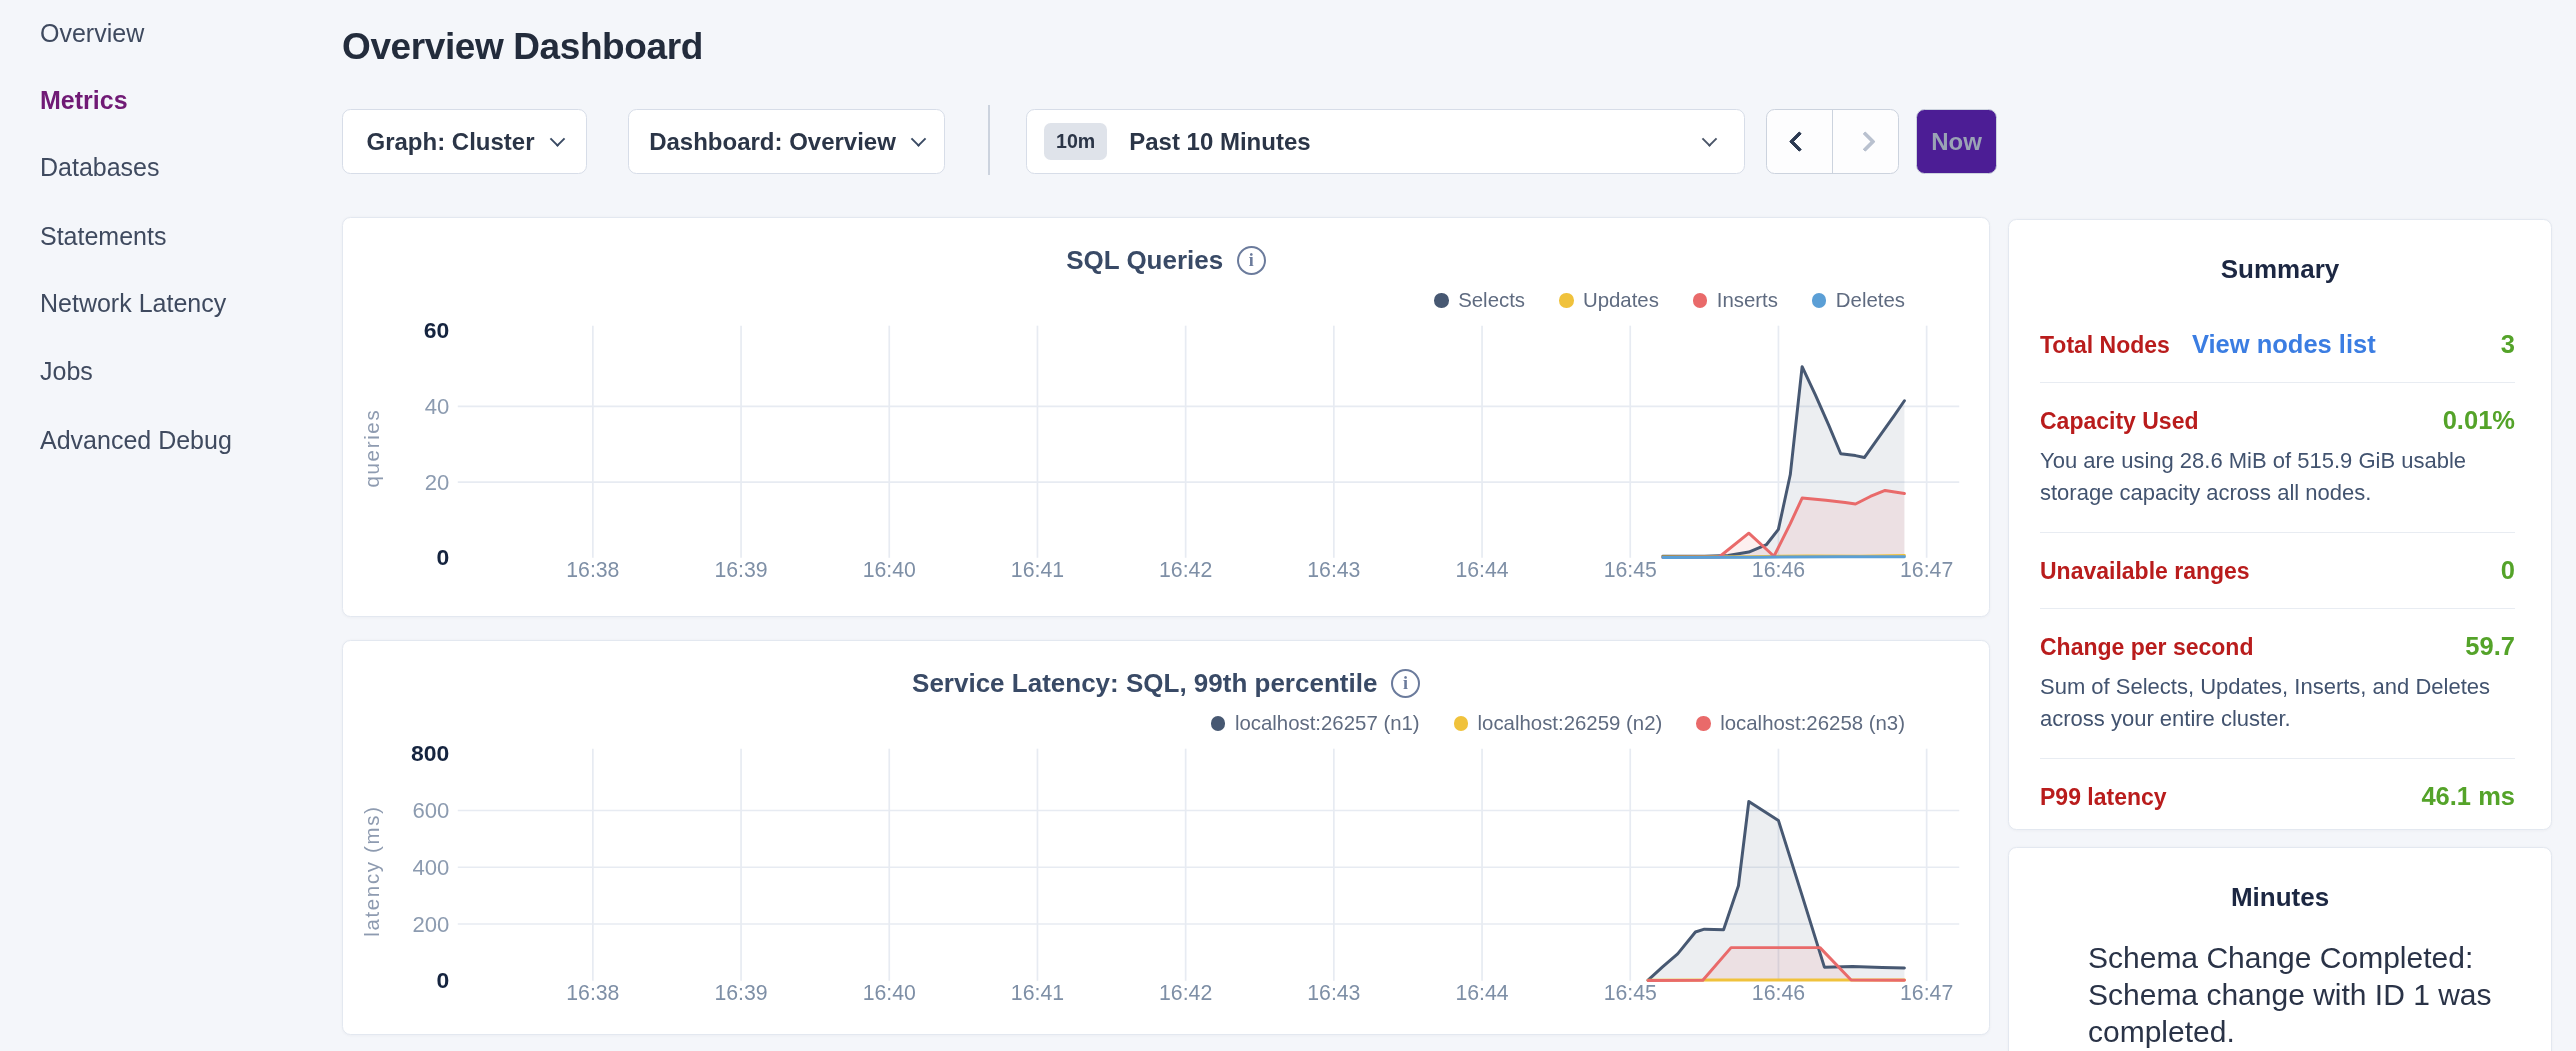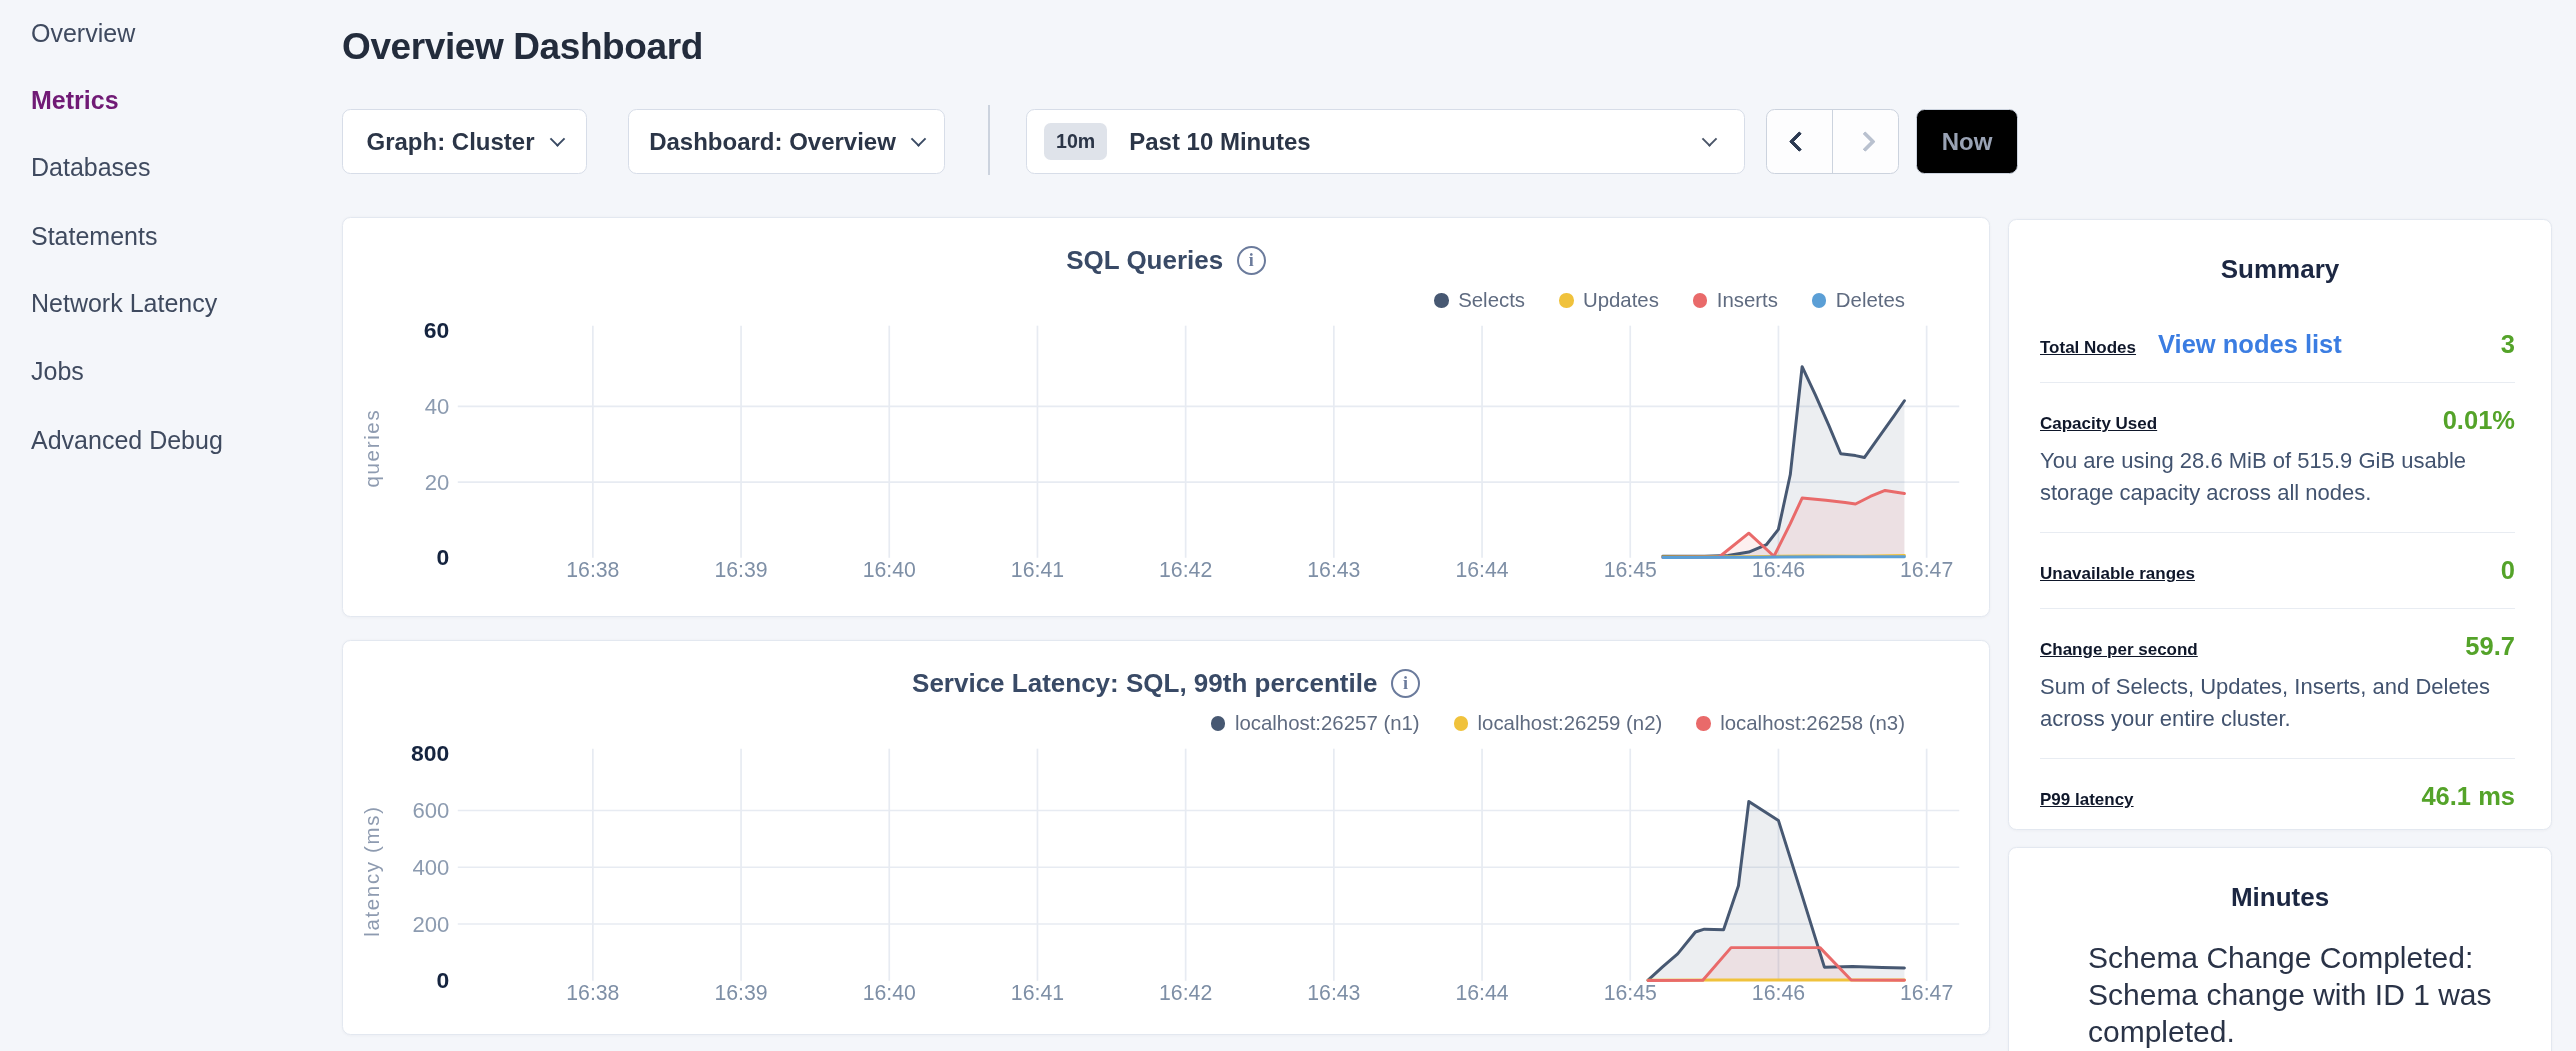--- a/index.html
+++ b/index.html
@@ -1,20 +1,20 @@
 <!DOCTYPE html>
 <html style="font-size:13.6px"><head>
 <meta charset="utf-8">
 <style>
   * { margin:0; padding:0; box-sizing:border-box; }
   html,body { width:2576px; height:1051px; overflow:hidden; }
   body { background:#f4f6fa; font-family:"Liberation Sans", sans-serif; color:#242d3d; position:relative; }
 
   
-  .sidebar { position:absolute; left:8px; top:0; width:340px; height:1051px; }
+  .sidebar { position:absolute; left:17px; top:0; width:340px; height:1051px; }
   .nav-item { position:absolute; left:23px; font-size:25px; color:#3f4a5f; cursor:pointer; white-space:nowrap; }
   .nav-item.active { color:#701a75; font-weight:700; }
 
   
   .page-title { position:absolute; left:342px; top:25.5px; font-size:37px; font-weight:600; color:#232c3c; letter-spacing:-0.4px; }
   .btn { position:absolute; top:109px; height:65px; background:#fff; border:1.7px solid #d7dde8; border-radius:8.5px;
          display:flex; align-items:center; justify-content:center; gap:17px; cursor:pointer;
          font-size:24px; font-weight:700; color:#2b3547; }
   .chev-down { width:11px; height:11px; border-right:2.6px solid #3a4a63; border-bottom:2.6px solid #3a4a63;
                transform:rotate(45deg) translate(-1.7px,-1.7px); display:inline-block; }
@@ -26,21 +26,21 @@
   .time-label { margin-left:22px; font-size:24px; font-weight:700; color:#2b3547; }
   .time-box .chev-down { position:absolute; right:29px; border-color:#4a5568; border-width:2.1px; }
   .pager { position:absolute; left:1766px; top:109px; width:133px; height:65px; background:#fdfdfe;
            border:1.7px solid #ccd3de; border-radius:8.5px; display:flex; }
   .pager-half { flex:1; display:flex; align-items:center; justify-content:center; cursor:pointer; }
   .pager-half + .pager-half { border-left:1.7px solid #ccd3de; }
   .arr-left  { width:14.5px; height:14.5px; border-left:4.3px solid #2c3a52; border-bottom:4.3px solid #2c3a52;
                transform:rotate(45deg); border-radius:1.7px; }
   .arr-right { width:14.5px; height:14.5px; border-right:4.3px solid #b9c1cf; border-top:4.3px solid #b9c1cf;
                transform:rotate(45deg); border-radius:1.7px; }
-  .now-btn { left:1916px; width:102px; color:#9aa3b5; background:#000000; border-color:#ccd3de; }
+  .now-btn { left:1916px; width:81px; color:#9aa3b5; background:#4c1d95; border-color:#ccd3de; }
 
   
   .card { position:absolute; background:#fff; border:0.9px solid #e3e8f0; border-radius:8.5px;
           box-shadow:0 0.9px 2.6px rgba(40,55,80,0.04); }
   .chart-card-1 { left:342px; top:217px;  width:1648px; height:400px; }
   .chart-card-2 { left:342px; top:640px;  width:1648px; height:395px; }
   .summary-card { left:2008px; top:219px; width:544px;  height:611px; }
   .events-card  { left:2008px; top:847px; width:544px;  height:340px; }
 
   .chart-title-row { position:absolute; top:27px; left:0; right:0; display:flex; align-items:center; justify-content:center; gap:13.6px; }
@@ -53,21 +53,21 @@
   .legend-dot { width:14.5px; height:14.5px; border-radius:50%; }
   .legend-label { font-size:20.4px; color:#5f6b80; white-space:nowrap; }
   svg.chart { position:absolute; left:0; top:94px; }
 
   
   .panel-title { text-align:center; padding-top:34px; font-size:26px; font-weight:700; color:#1c2742; }
   .sum-body { padding:22px 36px 0 31px; }
   .sum-row { padding:23px 0; border-bottom:1.7px solid #e8ecf2; }
   .sum-row:last-child { border-bottom:none; }
   .sum-line { display:flex; align-items:baseline; }
-  .sum-label { font-size:17px; font-weight:700; color:#0f172a;text-decoration:underline; }
+  .sum-label { font-size:23px; font-weight:700; color:#b91c1c; }
   .sum-link { font-size:25.5px; font-weight:600; color:#3b7de2; margin-left:22px; cursor:pointer; }
   .sum-value { margin-left:auto; font-size:25.5px; font-weight:700; color:#54a329; white-space:nowrap; }
   .sum-desc { margin-top:10.2px; font-size:22px; line-height:32px; color:#42536f; max-width:476px; }
   .event-item { padding:25.5px 36px 0 31px; }
   .event-text { font-size:30px; line-height:37px; color:#2a3347;margin-left:48px; }
   .event-time { margin-top:6.8px; font-size:23px; color:#5d7293; }
 </style>
 </head>
 <body>
 

